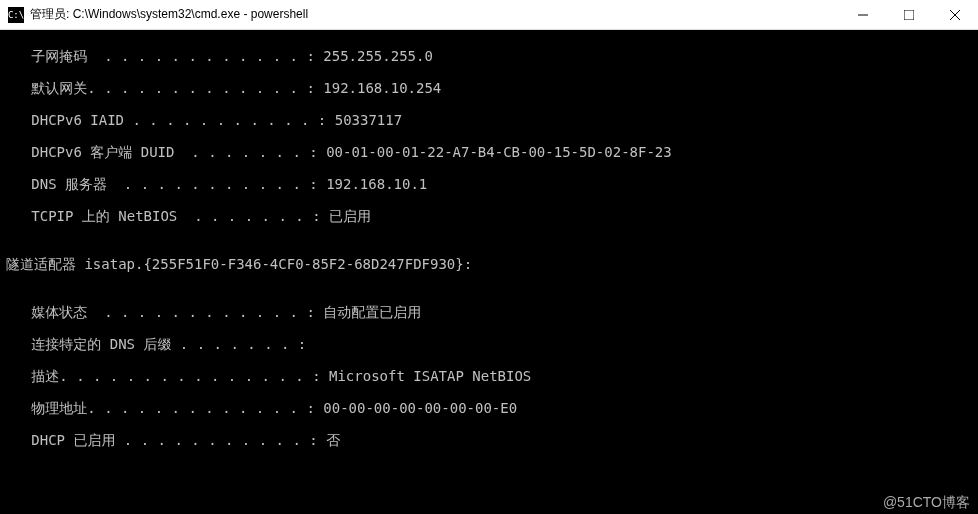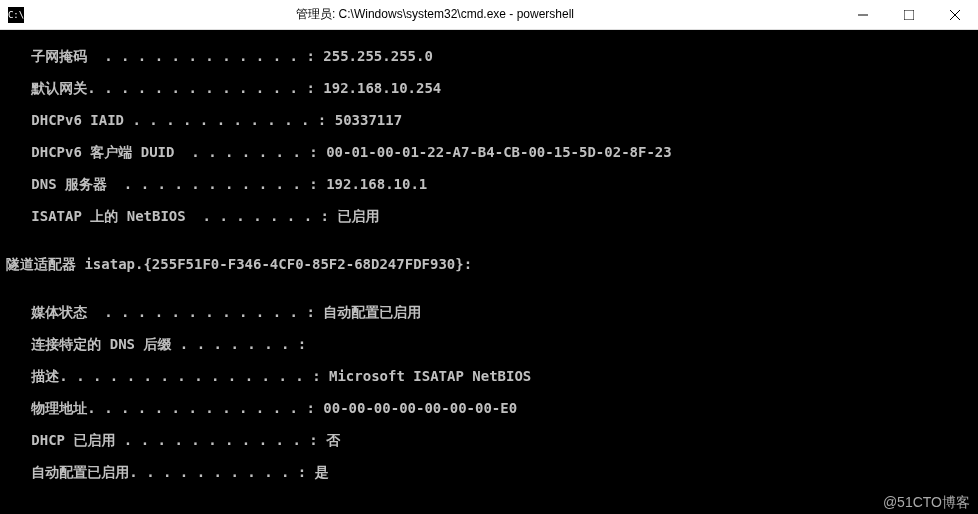--- a/index.html
+++ b/index.html
@@ -40,21 +40,20 @@
       justify-content: center;
       font-size: 9px;
       color: #fff;
       font-family: monospace;
     }
     .titlebar-title {
       font-size: 12px;
       color: #000;
       font-family: "Microsoft YaHei", sans-serif;
       flex: 1;
-      text-align: center;
     }
     .window-controls {
       display: flex;
       height: 100%;
     }
     .win-btn {
       width: 46px;
       height: 30px;
       display: flex;
       align-items: center;
@@ -70,21 +69,20 @@
       font-size: 14px;
       line-height: 16px;
       padding: 2px 6px;
       font-family: "NSimSun", "SimSun", "Consolas", monospace;
       white-space: pre;
       overflow: hidden;
       position: relative;
     }
     .line {
       white-space: pre;
-      font-weight: bold;
     }
     .watermark {
       position: absolute;
       right: 8px;
       bottom: 4px;
       color: #aaa;
       font-size: 14px;
       font-family: "Microsoft YaHei", sans-serif;
     }
   </style>
@@ -113,30 +111,29 @@
           </svg>
       </div>
     </div>
   </div>
   <div class="terminal">
 <div class="line">   子网掩码  . . . . . . . . . . . . : 255.255.255.0</div>
 <div class="line">   默认网关. . . . . . . . . . . . . : 192.168.10.254</div>
 <div class="line">   DHCPv6 IAID . . . . . . . . . . . : 50337117</div>
 <div class="line">   DHCPv6 客户端 DUID  . . . . . . . : 00-01-00-01-22-A7-B4-CB-00-15-5D-02-8F-23</div>
 <div class="line">   DNS 服务器  . . . . . . . . . . . : 192.168.10.1</div>
-<div class="line">   ISATAP 上的 NetBIOS  . . . . . . . : 已启用</div>
+<div class="line">   TCPIP 上的 NetBIOS  . . . . . . . : 已启用</div>
 <div class="line"></div>
 <div class="line">隧道适配器 isatap.{255F51F0-F346-4CF0-85F2-68D247FDF930}:</div>
 <div class="line"></div>
 <div class="line">   媒体状态  . . . . . . . . . . . . : 自动配置已启用</div>
 <div class="line">   连接特定的 DNS 后缀 . . . . . . . :</div>
 <div class="line">   描述. . . . . . . . . . . . . . . : Microsoft ISATAP NetBIOS</div>
 <div class="line">   物理地址. . . . . . . . . . . . . : 00-00-00-00-00-00-00-E0</div>
 <div class="line">   DHCP 已启用 . . . . . . . . . . . : 否</div>
-<div class="line">   自动配置已启用. . . . . . . . . . : 是</div>
 <div class="line"></div>
 
 
 
 <div class="line"></div>
 
 <div class="line"></div>
 
 
 

